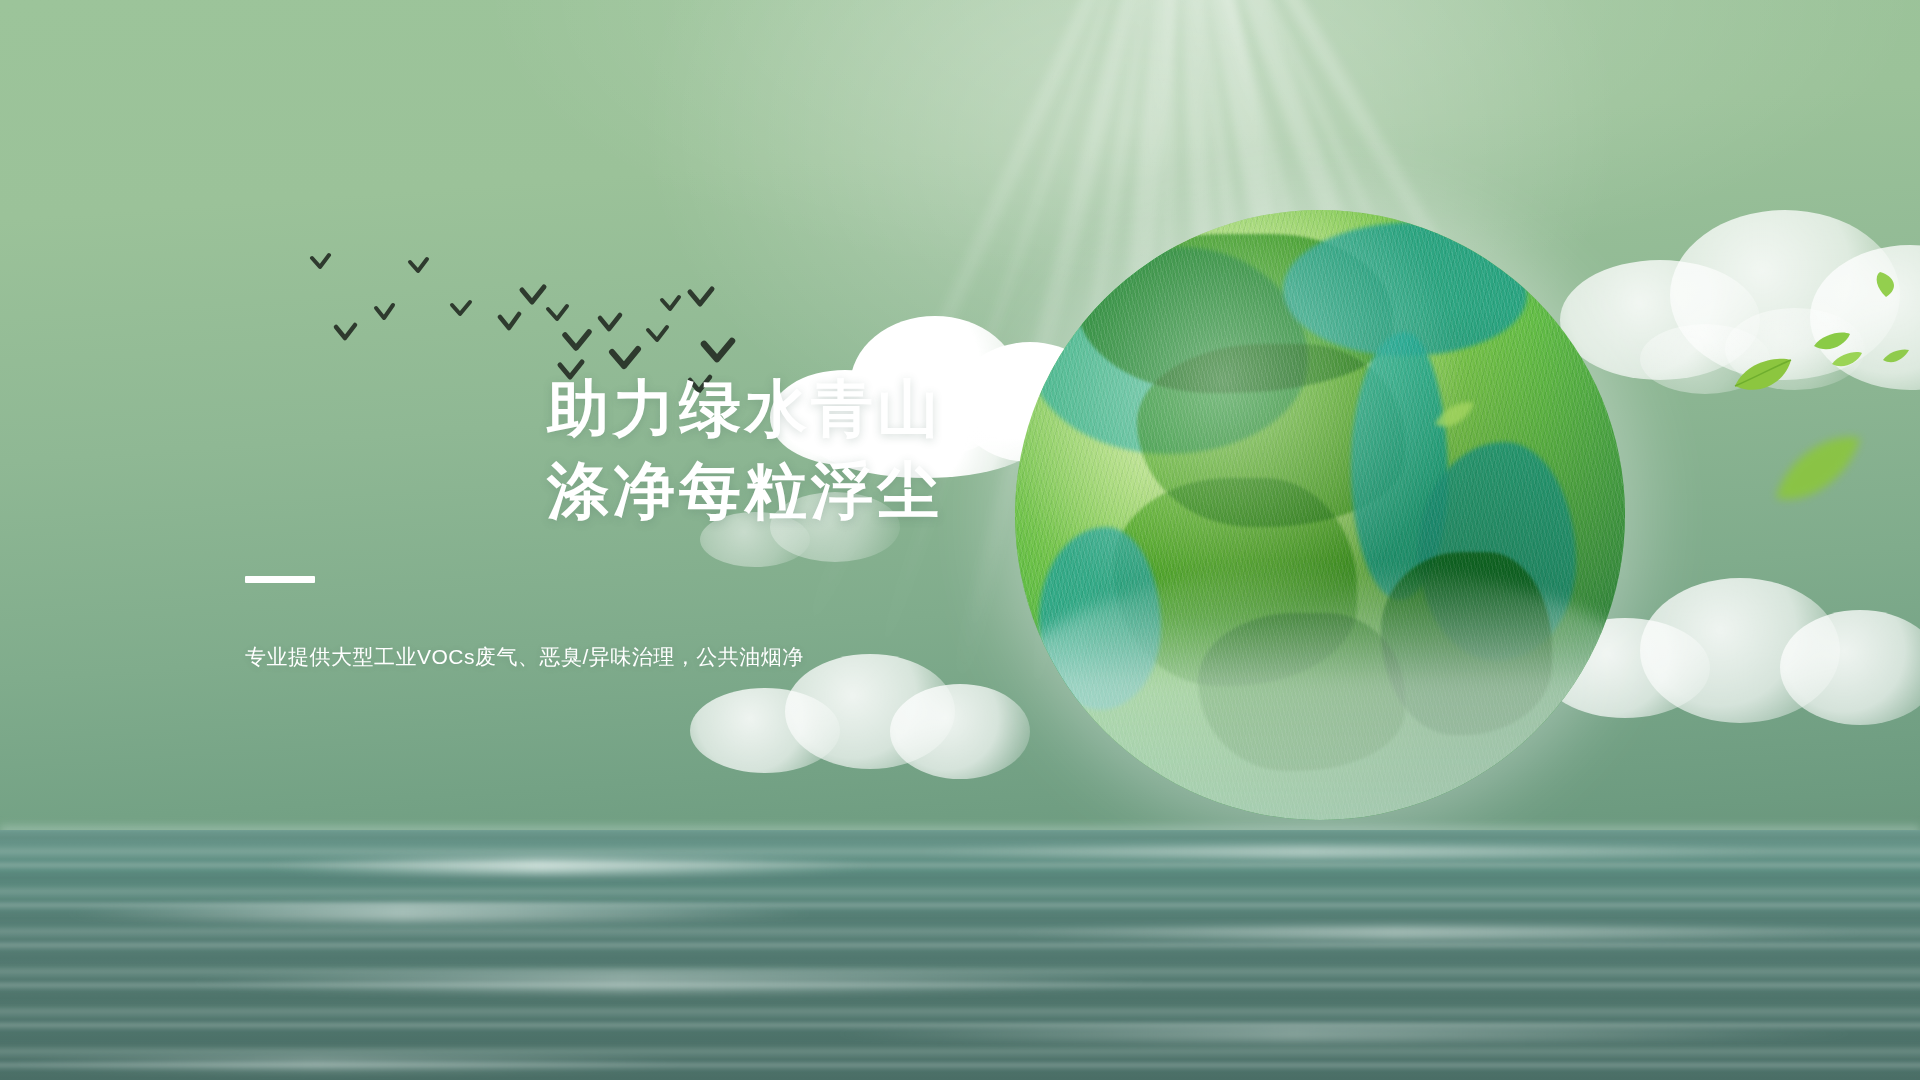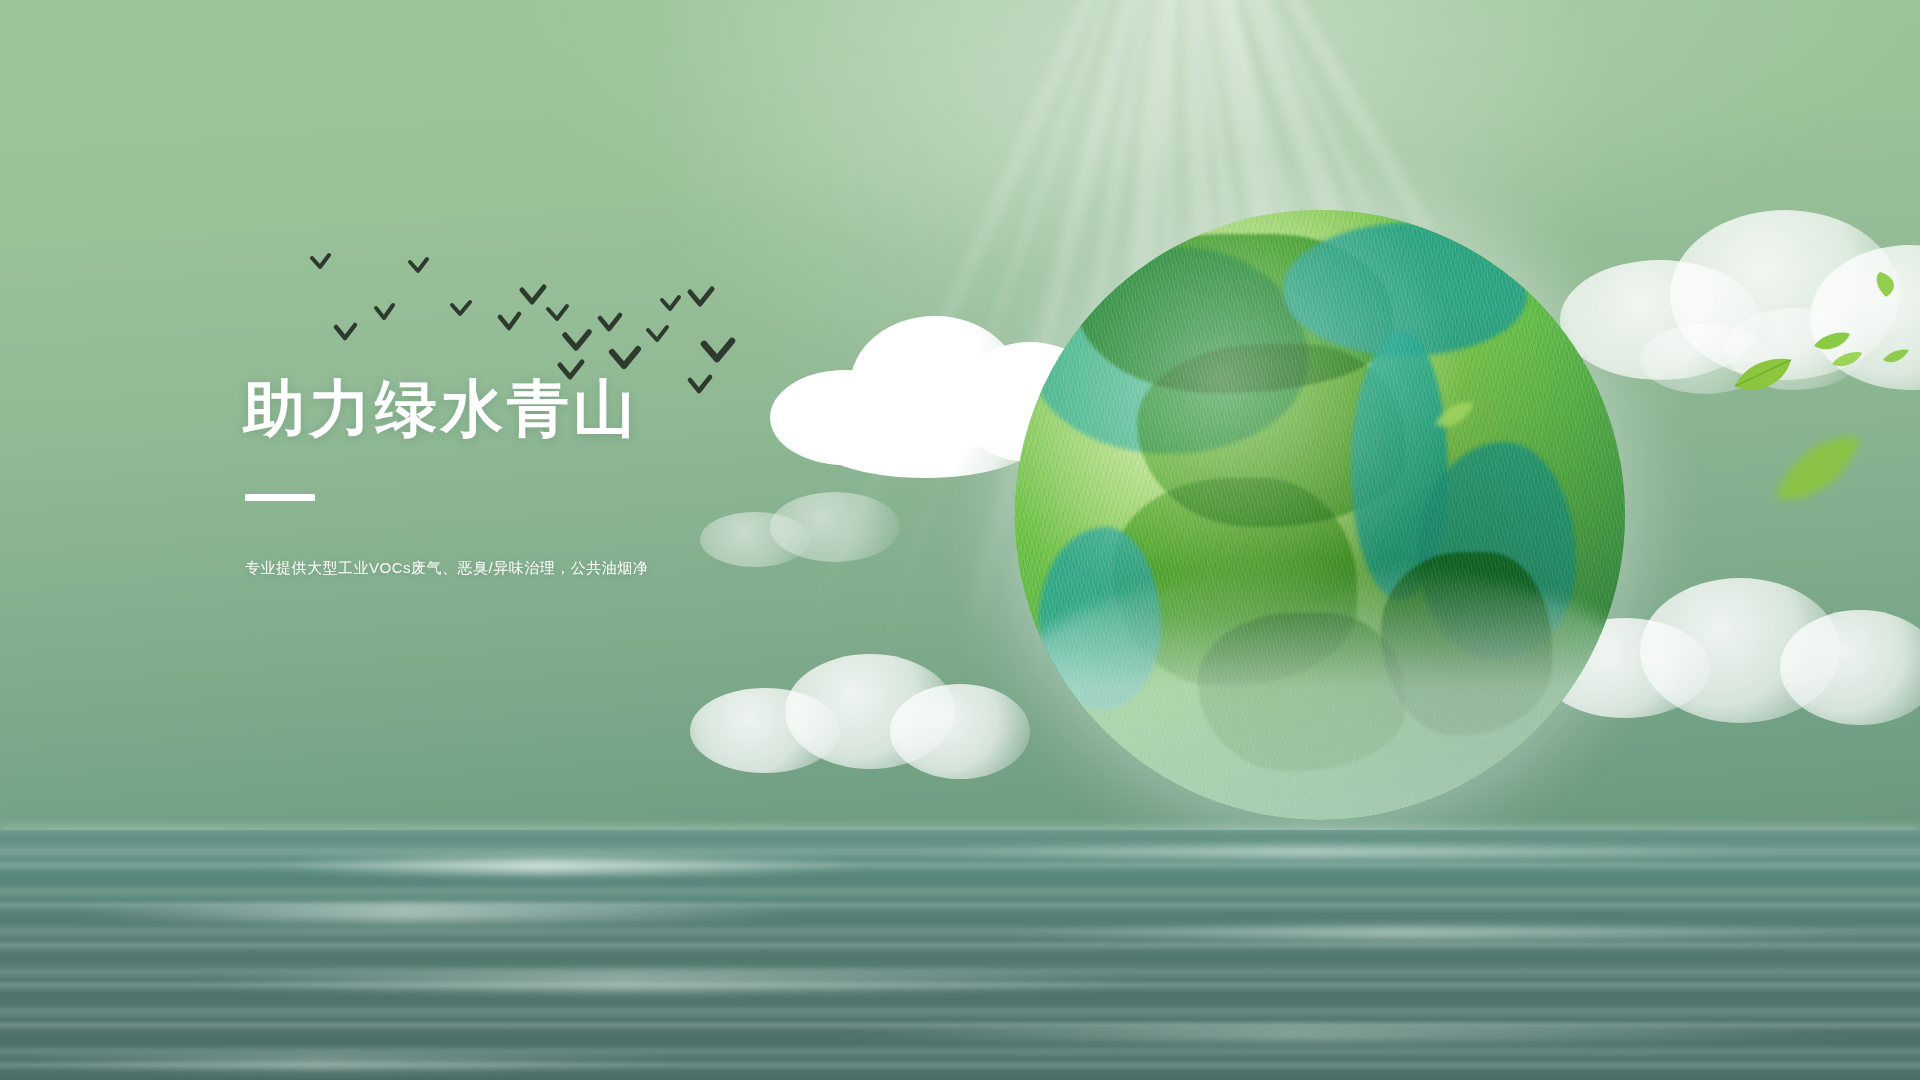--- a/index.html
+++ b/index.html
@@ -198,32 +198,32 @@
   }
   .headline {
     margin: 0;
     color: #ffffff;
     font-size: 62px;
     font-weight: 700;
     line-height: 1.32;
     letter-spacing: 4px;
     text-shadow: 0 2px 10px rgba(60,95,80,0.22);
   }
-  .headline .line { display: block; }
+  .headline .line { display: block; text-align: right; }
   .divider {
     width: 70px;
     height: 7px;
     background: #ffffff;
     margin: 44px 0 0 2px;
     border-radius: 1px;
   }
   .subcopy {
     margin: 52px 0 0 2px;
     color: #ffffff;
-    font-size: 15px;
+    font-size: 21px;
     font-weight: 400;
     line-height: 2.05;
     letter-spacing: 0.5px;
     max-width: 650px;
     text-shadow: 0 1px 6px rgba(60,95,80,0.20);
   }
   .subcopy .line { display: block; }
 </style>
 </head>
 <body>
@@ -365,20 +365,21 @@
     <path d="M6 66 C18 22 62 0 90 6 C80 44 40 74 6 66 Z" fill="#8BC63E"></path>
   </svg>
 
   <svg class="leaf" style="left:1432px; top:400px; width:44px; height:32px; filter:blur(2px); opacity:.75;" viewBox="0 0 44 32">
     <path d="M3 24 C12 6 32 0 42 3 C36 20 18 32 3 24 Z" fill="#A8D862"></path>
   </svg>
 
   <div class="copy">
     <h1 class="headline">
       <span class="line">助力绿水青山</span>
+      <span class="line">涤净每粒浮尘</span>
     </h1>
     <div class="divider"></div>
     <p class="subcopy">
       <span class="line">专业提供大型工业VOCs废气、恶臭/异味治理，公共油烟净</span>
     </p>
   </div>
 
 </div>
 
 </body></html>

